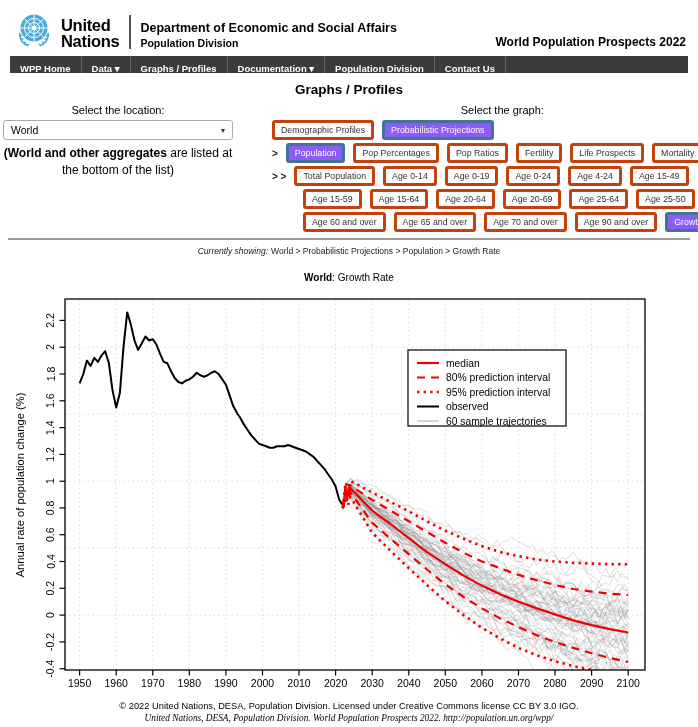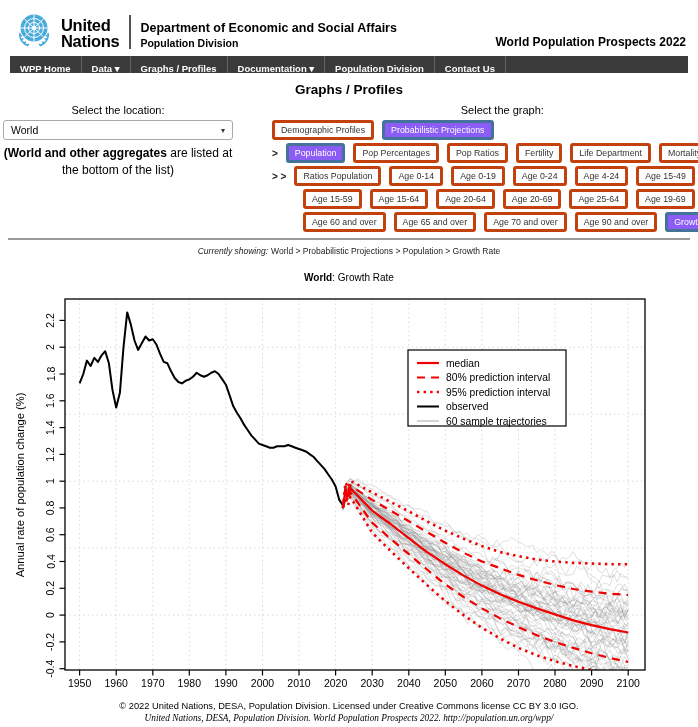--- a/index.html
+++ b/index.html
@@ -112,41 +112,41 @@
       <button class="gbtn">Demographic Profiles</button>
       <button class="gbtn sel">Probabilistic Projections</button>
     </div>
 
     <div class="btnrow">
       <span class="pfx">&gt;</span>
       <button class="gbtn sel">Population</button>
       <button class="gbtn">Pop Percentages</button>
       <button class="gbtn">Pop Ratios</button>
       <button class="gbtn">Fertility</button>
-      <button class="gbtn">Life Department</button>
+      <button class="gbtn">Life Prospects</button>
       <button class="gbtn">Mortality</button>
     </div>
 
     <div class="btnrow">
       <span class="pfx">&gt; &gt;</span>
-      <button class="gbtn">Ratios Population</button>
+      <button class="gbtn">Total Population</button>
       <button class="gbtn">Age 0-14</button>
       <button class="gbtn">Age 0-19</button>
       <button class="gbtn">Age 0-24</button>
       <button class="gbtn">Age 4-24</button>
       <button class="gbtn">Age 15-49</button>
     </div>
 
     <div class="btnrow ind">
       <button class="gbtn">Age 15-59</button>
       <button class="gbtn">Age 15-64</button>
       <button class="gbtn">Age 20-64</button>
       <button class="gbtn">Age 20-69</button>
       <button class="gbtn">Age 25-64</button>
-      <button class="gbtn">Age 19-69</button>
+      <button class="gbtn">Age 25-50</button>
     </div>
 
     <div class="btnrow ind">
       <button class="gbtn">Age 60 and over</button>
       <button class="gbtn">Age 65 and over</button>
       <button class="gbtn">Age 70 and over</button>
       <button class="gbtn">Age 90 and over</button>
       <button class="gbtn sel">Growth Rate</button>
     </div>
   </div>

